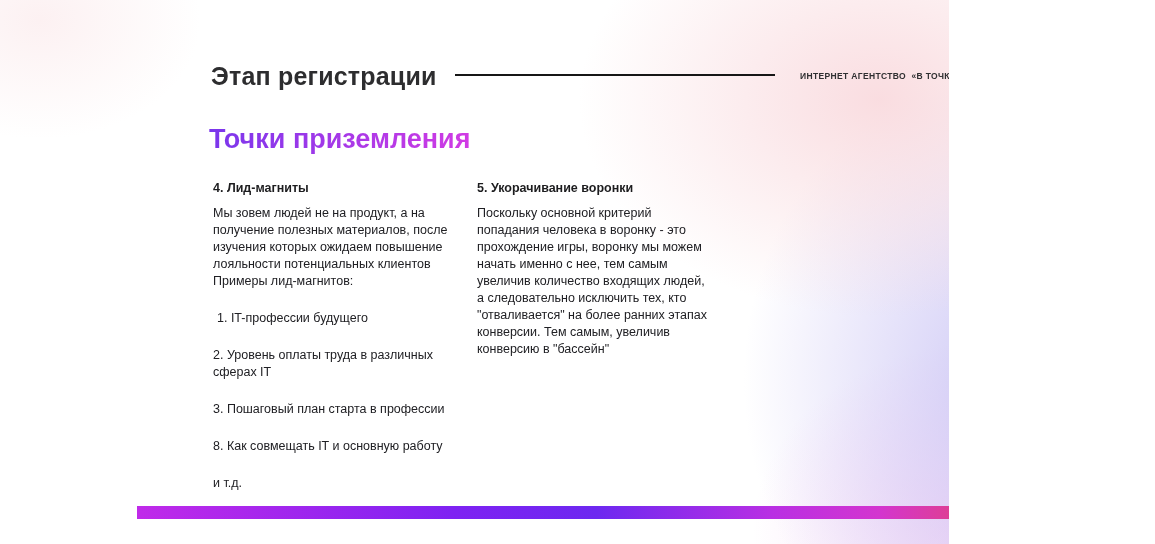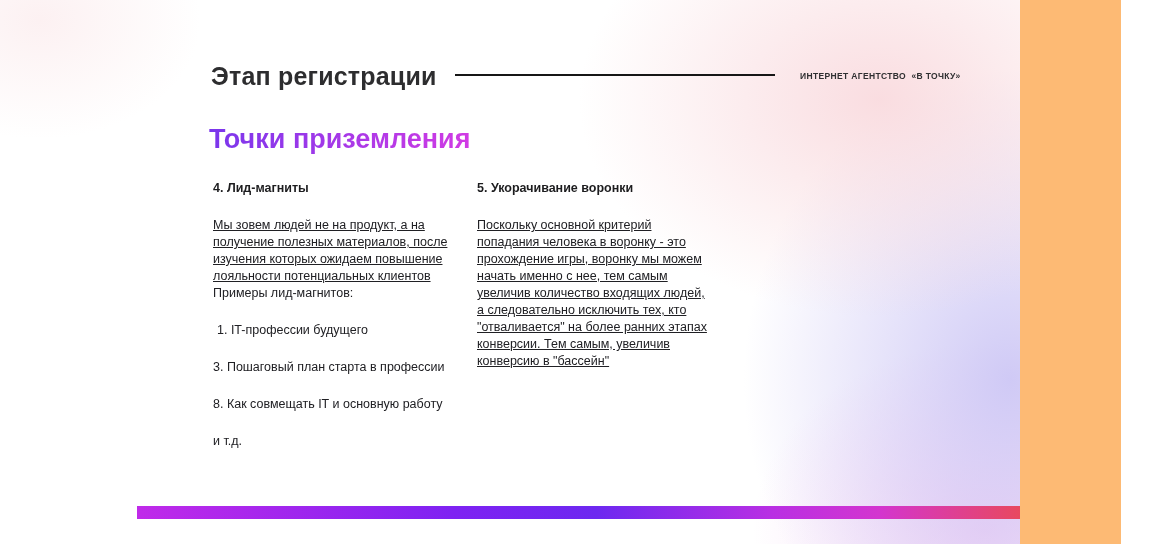--- a/index.html
+++ b/index.html
@@ -2,21 +2,21 @@
 <html><head>
 <meta charset="utf-8">
 <style>
   * { margin:0; padding:0; box-sizing:border-box; }
   html, body { background:#ffffff; }
   body {
     width:1155px; height:544px;
     font-family:"Liberation Sans", sans-serif;
     position:relative; overflow:hidden;
   }
-  .slide { position:relative; width:1121px; height:544px; background:#fdba74; overflow:hidden; }
+  .slide { position:relative; width:949px; height:544px; background:#f97316; overflow:hidden; }
 
   
   .bg {
     position:absolute; left:0; top:0; width:1020px; height:544px;
     background:
       radial-gradient(430px 310px at 880px 100px, rgba(249,217,221,0.90) 0%, rgba(249,217,221,0) 70%),
       radial-gradient(370px 430px at 1010px 380px, rgba(205,199,245,0.95) 0%, rgba(205,199,245,0) 72%),
       radial-gradient(310px 250px at 985px 530px, rgba(243,206,243,0.90) 0%, rgba(243,206,243,0) 75%),
       radial-gradient(230px 170px at 40px 20px, rgba(250,229,231,0.55) 0%, rgba(250,229,231,0) 70%),
       #ffffff;
@@ -39,21 +39,21 @@
     position:absolute; left:209px; top:124px;
     font-size:27px; font-weight:700;
     -webkit-background-clip:text; background-clip:text; color:transparent;
   }
 
   .col { position:absolute; top:180px; color:#202024; font-size:12.5px; line-height:17px; }
   .col-1 { left:213px; width:240px; }
   .col-2 { left:477px; width:236px; }
   .col-3 { left:757px; width:268px; }
   .col-heading { font-size:12.5px; font-weight:700; color:#1d1d1f; }
-  .para  { margin-top:20px;text-decoration:underline; }
+  .para  { margin-top:8px; }
   .intro { }
   .list-item { margin-top:20px; }
   .list-item.first { padding-left:4px; }
   .note  { margin-top:19px; }
 
   .footer-bar {
     position:absolute; left:137px; top:506px; width:883px; height:13px;
   }
 </style>
 </head>
@@ -66,20 +66,21 @@
   <div class="rule"></div>
   <div class="agency">ИНТЕРНЕТ АГЕНТСТВО  «В ТОЧКУ»</div>
 
   <div class="subtitle" style="background-image: linear-gradient(90deg, rgb(122, 54, 236), rgb(209, 59, 228));">Точки приземления</div>
 
   <div class="col col-1">
     <div class="col-heading">4. Лид-магниты</div>
     <p class="para">Мы зовем людей не на продукт, а на получение полезных материалов, после изучения которых ожидаем повышение лояльности потенциальных клиентов</p>
     <p class="intro">Примеры лид-магнитов:</p>
     <p class="list-item first">1. IT-профессии будущего</p>
+    <p class="list-item">2. Уровень оплаты труда в различных сферах IT</p>
     <p class="list-item">3. Пошаговый план старта в профессии</p>
     <p class="list-item">8. Как совмещать IT и основную работу</p>
     <p class="list-item">и т.д.</p>
   </div>
 
   <div class="col col-2">
     <div class="col-heading">5. Укорачивание воронки</div>
     <p class="para">Поскольку основной критерий попадания человека в воронку - это прохождение игры, воронку мы можем начать именно с нее, тем самым увеличив количество входящих людей, а следовательно исключить тех, кто "отваливается" на более ранних этапах конверсии. Тем самым, увеличив конверсию в "бассейн"</p>
   </div>
 

